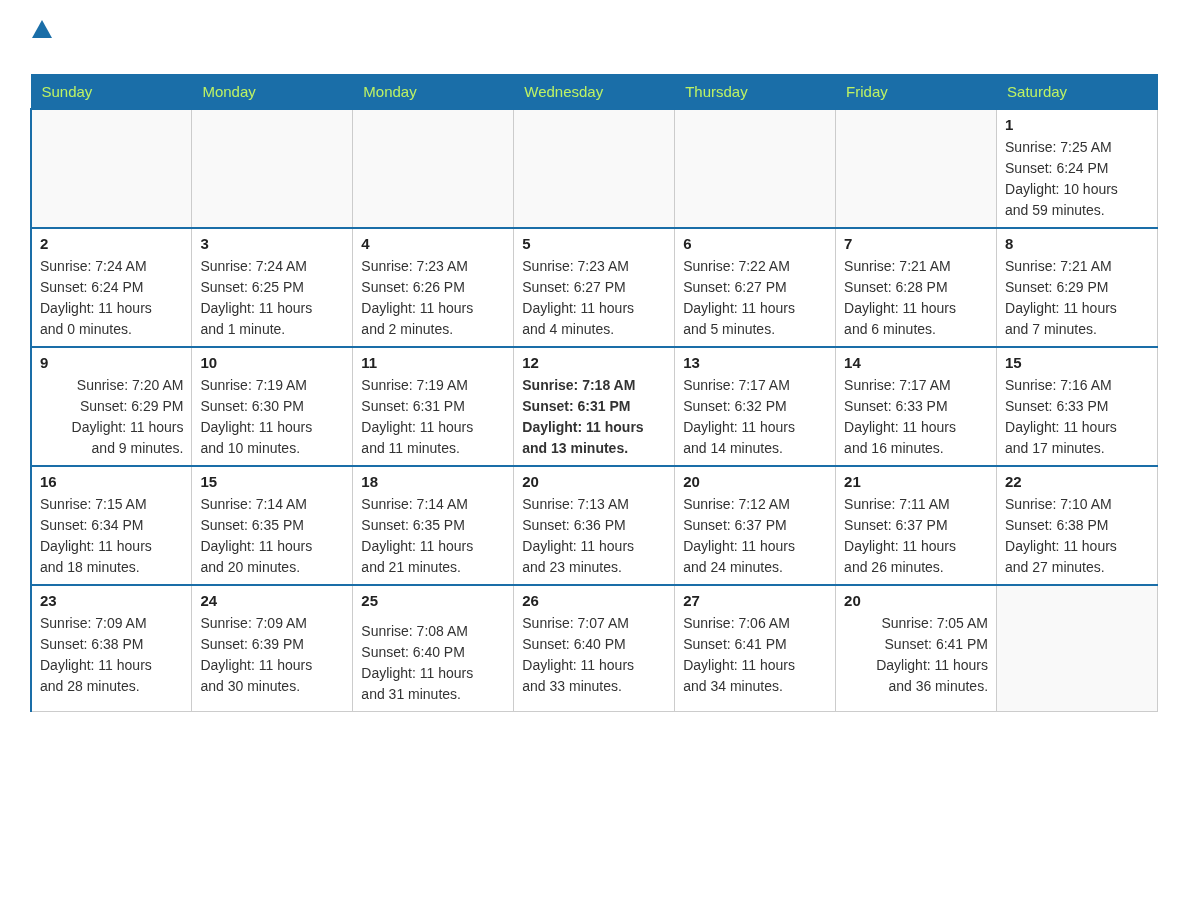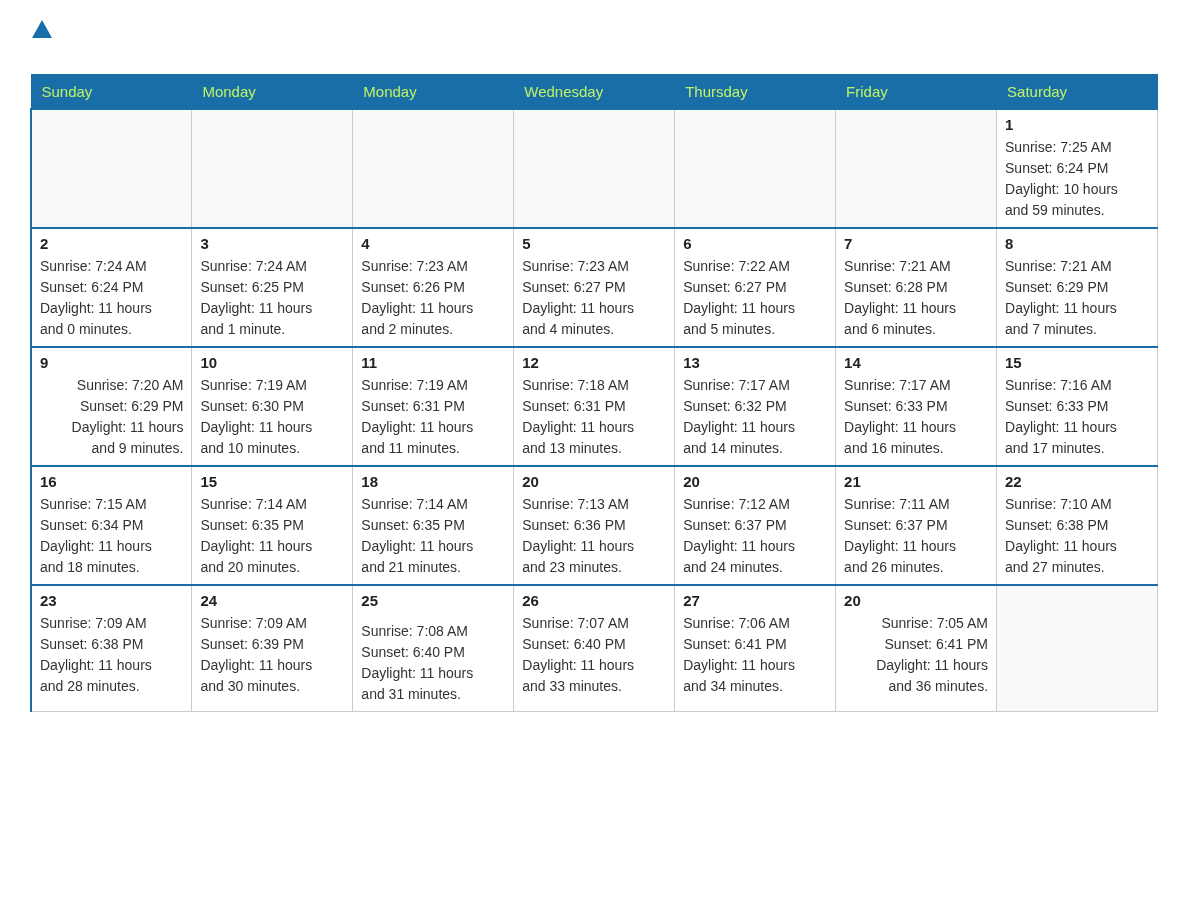--- a/index.html
+++ b/index.html
@@ -223,21 +223,21 @@
         </td>
         <td>
           <div class="day-num">11</div>
           <div class="day-info" style="white-space: pre-line;">Sunrise: 7:19 AM
 Sunset: 6:31 PM
 Daylight: 11 hours
 and 11 minutes.</div>
         </td>
         <td>
           <div class="day-num">12</div>
-          <div class="day-info" style="white-space: pre-line;">Sunrise: 7:18 AM
+          <div class="day-info" style="white-space: pre-line; font-weight: bold;">Sunrise: 7:18 AM
 Sunset: 6:31 PM
 Daylight: 11 hours
 and 13 minutes.</div>
         </td>
         <td>
           <div class="day-num">13</div>
           <div class="day-info" style="white-space: pre-line;">Sunrise: 7:17 AM
 Sunset: 6:32 PM
 Daylight: 11 hours
 and 14 minutes.</div>

